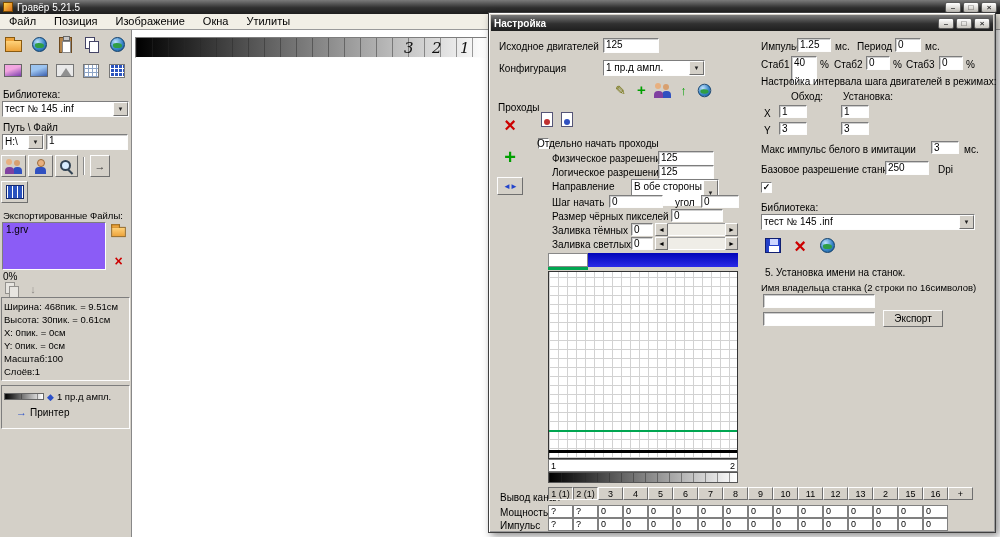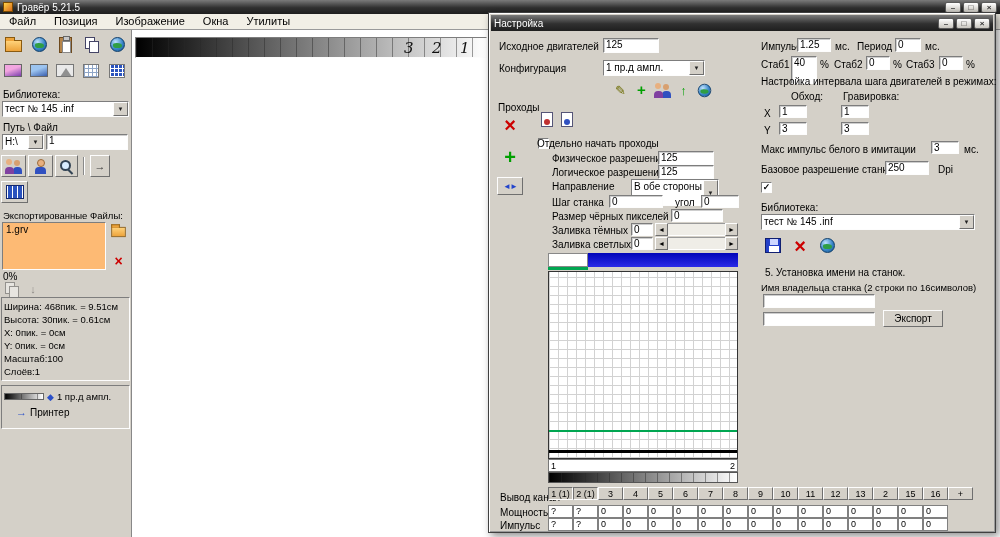--- a/index.html
+++ b/index.html
@@ -109,21 +109,21 @@
 .ic-mag::after{content:"";position:absolute;left:10px;top:10px;width:6px;height:2px;background:#345;transform:rotate(45deg);transform-origin:0 0}
 .ic-disk{width:16px;height:15px;background:#2440c8;border:1px solid #101f70;position:relative}
 .ic-disk::before{content:"";position:absolute;left:4px;top:0;width:8px;height:6px;background:#cdd6ff}
 .ic-disk::after{content:"";position:absolute;left:3px;bottom:0;width:10px;height:6px;background:#fff}
 .ic-film{width:18px;height:14px;background:#2a52be;border:1px solid #14286e;
   background-image:repeating-linear-gradient(90deg,#fff 0 1px,transparent 1px 5px)}
 .ic-pagep{width:12px;height:15px;background:#fff;border:1px solid #557;position:relative}
 .ic-pagep::after{content:"";position:absolute;left:2px;top:6px;width:6px;height:6px;border-radius:50%;background:#c03030}
 .ic-pagep.blue::after{background:#3050c0}
 .appicon{width:10px;height:10px;background:linear-gradient(135deg,#ffd24a,#d86a1a);border:1px solid #7a4a00}
-.listbox{position:absolute;background:#fdba74;border:1px solid;border-color:#7d7d7d #fdfdfd #fdfdfd #7d7d7d}
+.listbox{position:absolute;background:#8b5cf6;border:1px solid;border-color:#7d7d7d #fdfdfd #fdfdfd #7d7d7d}
 .list-item{font-size:10px;line-height:12px;padding:1px 3px}
 .infobox{position:absolute;background:#d4d0c8;border:1px solid;border-color:#7d7d7d #fdfdfd #fdfdfd #7d7d7d;padding:2px 2px}
 .info-line{font-size:9.5px;line-height:13px;white-space:nowrap}
 .btnrow{position:absolute;display:flex;gap:2px;align-items:center}
 .pushbtn{position:absolute;display:flex;align-items:center;justify-content:center;font-size:10px;
   border:1px solid;border-color:#fdfdfd #6f6f6f #6f6f6f #fdfdfd;background:#d4d0c8}
 </style>
 </head>
 <body>
 
@@ -257,21 +257,21 @@
 
   <div class="abs" style="left:132px;top:30px;width:868px;height:507px;background:#fff">
     <div class="abs tonegrad sunken" style="left:3px;top:7px;width:352px;height:21px">
       <span class="tone-num" style="left:268px">3</span>
       <span class="tone-num" style="left:296px">2</span>
       <span class="tone-num" style="left:324px">1</span>
     </div>
   </div>
 
   <div class="abs dialog" style="left:488px;top:12px;width:508px;height:521px">
-    <div class="tb" style="height:16px;font-weight:normal">
+    <div class="tb" style="height:16px;font-weight:bold">
       <span>Настройка</span>
       <span class="winbtns">
         <span class="wbtn g-min"></span>
         <span class="wbtn g-max"></span>
         <span class="wbtn g-cls"></span>
       </span>
     </div>
     <div class="dlg-body">
 
       <div class="lbl" style="left:8px;top:10px">Исходное двигателей</div>
@@ -316,21 +316,21 @@
       <div class="fld" style="left:167px;top:134px;width:56px;height:14px">125</div>
 
       <span class="sbtn abs g-lr" style="left:6px;top:146px;width:26px;height:18px"></span>
 
       <div class="lbl" style="left:61px;top:150px">Направление</div>
       <div class="combo" style="left:140px;top:148px;width:88px;height:27px">
         <span class="val">В обе стороны</span>
         <span class="drop g-down"></span>
       </div>
 
-      <div class="lbl" style="left:61px;top:166px">Шаг станка</div>
+      <div class="lbl" style="left:61px;top:166px">Шаг начать</div>
       <div class="fld" style="left:118px;top:164px;width:54px;height:13px">0</div>
       <div class="lbl" style="left:184px;top:166px">угол</div>
       <div class="fld" style="left:210px;top:164px;width:38px;height:13px">0</div>
 
       <div class="lbl" style="left:61px;top:180px">Размер чёрных пикселей</div>
       <div class="fld" style="left:180px;top:178px;width:52px;height:13px">0</div>
 
       <div class="lbl" style="left:61px;top:194px">Заливка тёмных</div>
       <div class="fld" style="left:140px;top:192px;width:22px;height:13px">0</div>
       <div class="hscroll" style="left:164px;top:192px;width:83px">
@@ -375,21 +375,21 @@
       <div class="lbl" style="left:329px;top:28px">%</div>
       <div class="lbl" style="left:343px;top:28px">Стаб2</div>
       <div class="fld" style="left:375px;top:25px;width:24px;height:14px">0</div>
       <div class="lbl" style="left:402px;top:28px">%</div>
       <div class="lbl" style="left:415px;top:28px">Стаб3</div>
       <div class="fld" style="left:448px;top:25px;width:24px;height:14px">0</div>
       <div class="lbl" style="left:475px;top:28px">%</div>
 
       <div class="lbl" style="left:270px;top:45px">Настройка интервала шага двигателей в режимах:</div>
       <div class="lbl" style="left:300px;top:60px">Обход:</div>
-      <div class="lbl" style="left:352px;top:60px">Гравировка:</div>
+      <div class="lbl" style="left:352px;top:60px">Установка:</div>
 
       <div class="lbl" style="left:273px;top:77px">X</div>
       <div class="fld" style="left:288px;top:74px;width:28px;height:13px">1</div>
       <div class="fld" style="left:350px;top:74px;width:28px;height:13px">1</div>
       <div class="lbl" style="left:273px;top:94px">Y</div>
       <div class="fld" style="left:288px;top:91px;width:28px;height:13px">3</div>
       <div class="fld" style="left:350px;top:91px;width:28px;height:13px">3</div>
 
       <div class="lbl" style="left:270px;top:113px">Макс импульс белого в имитации</div>
       <div class="fld" style="left:440px;top:110px;width:28px;height:13px">3</div>

